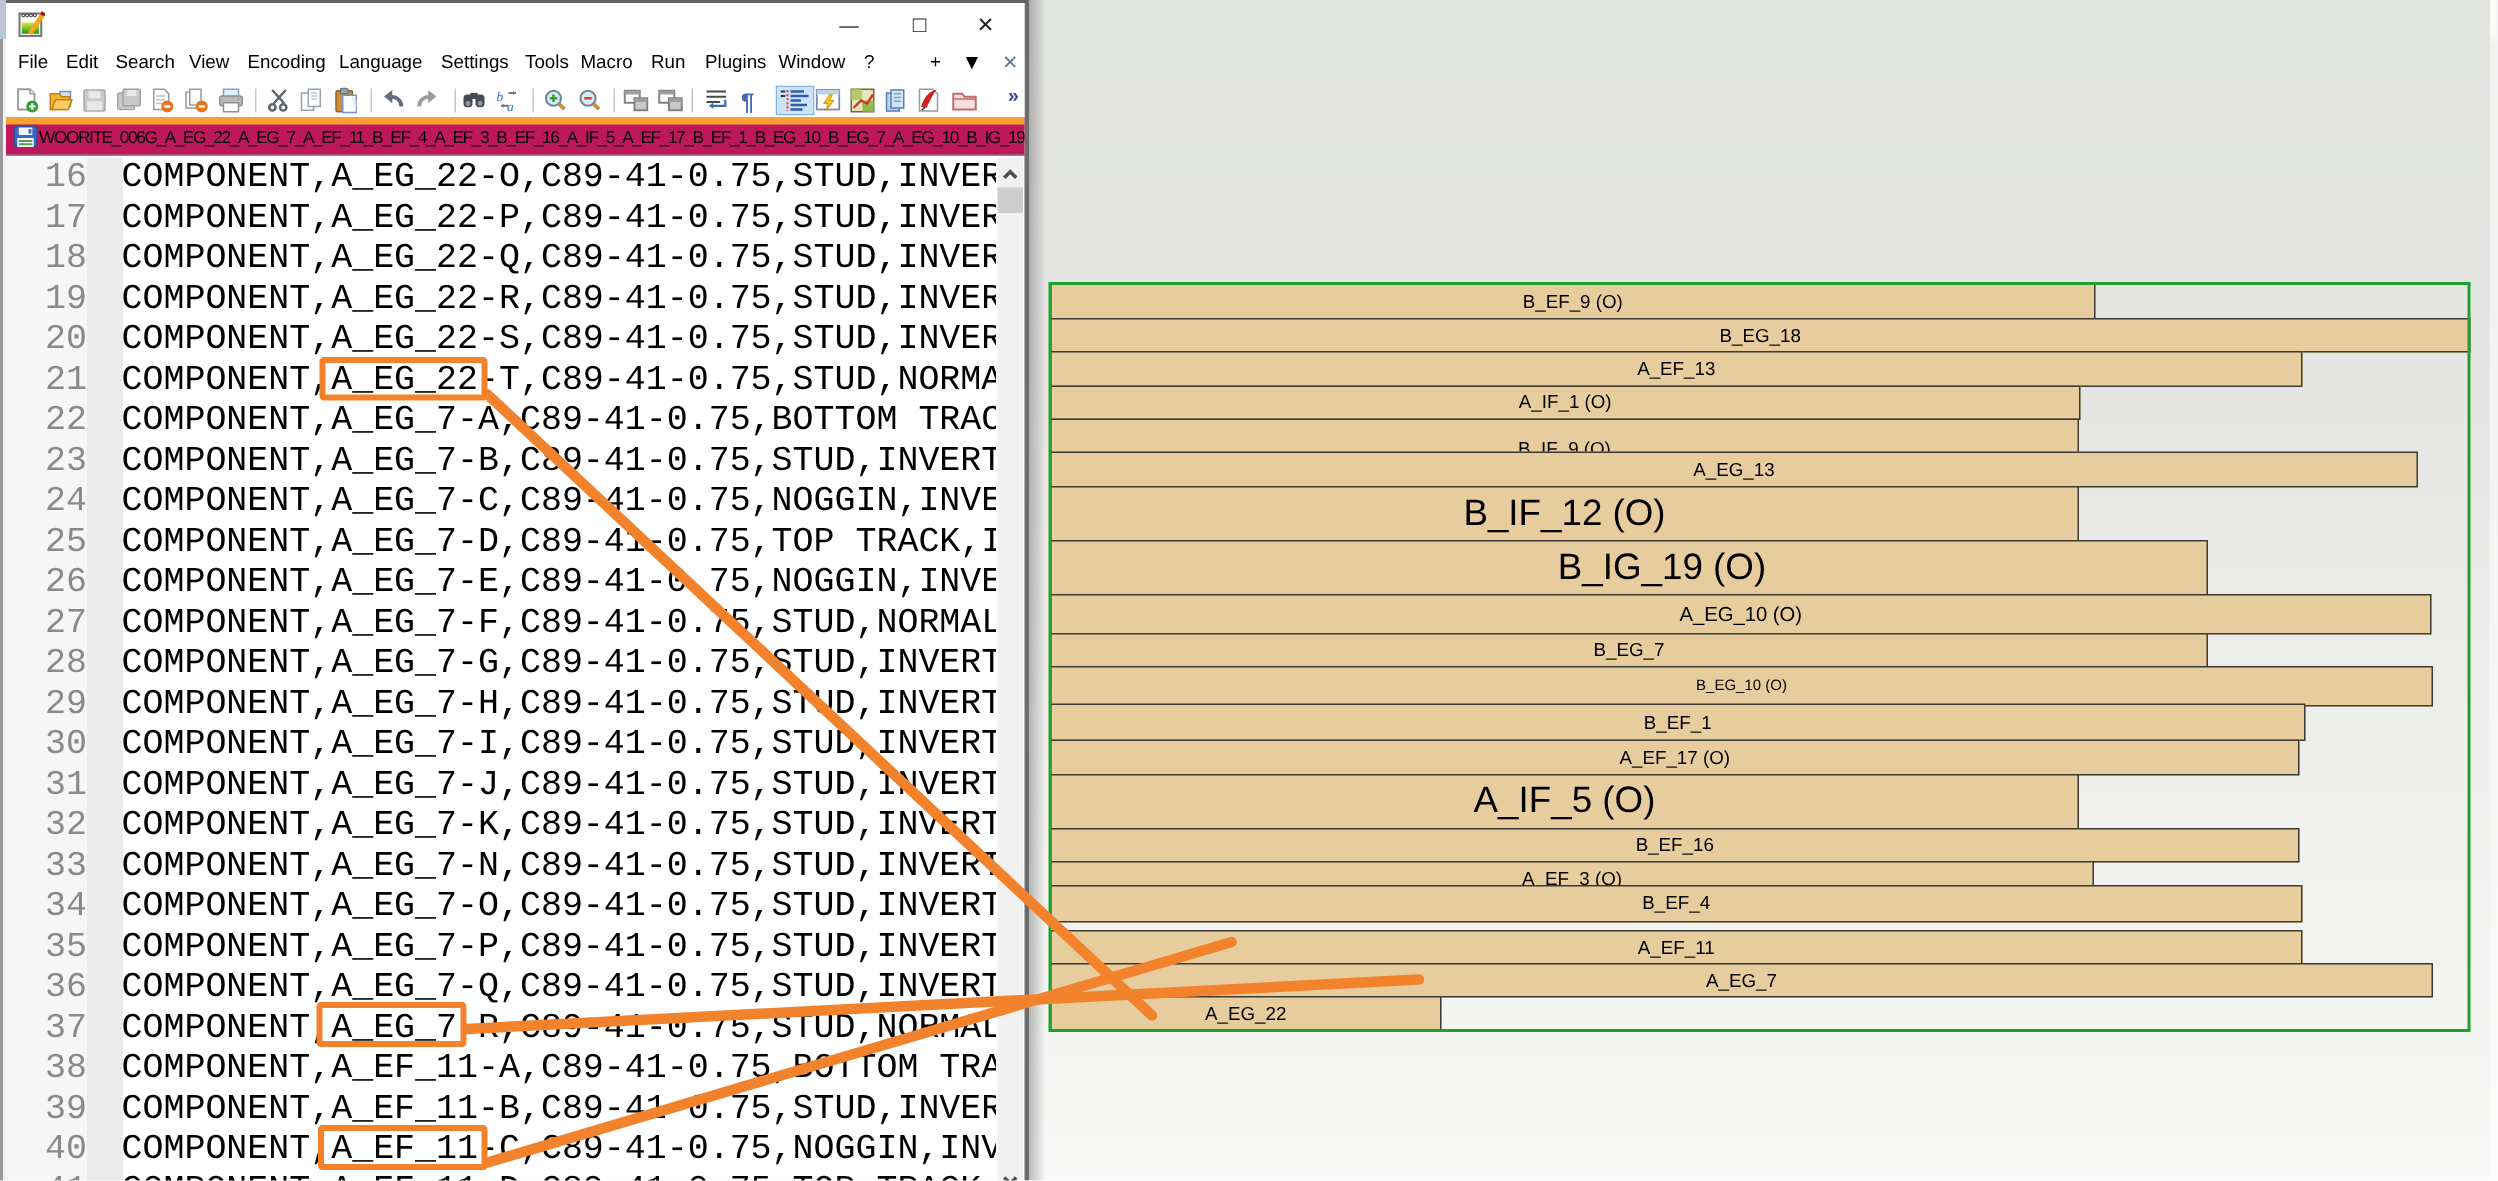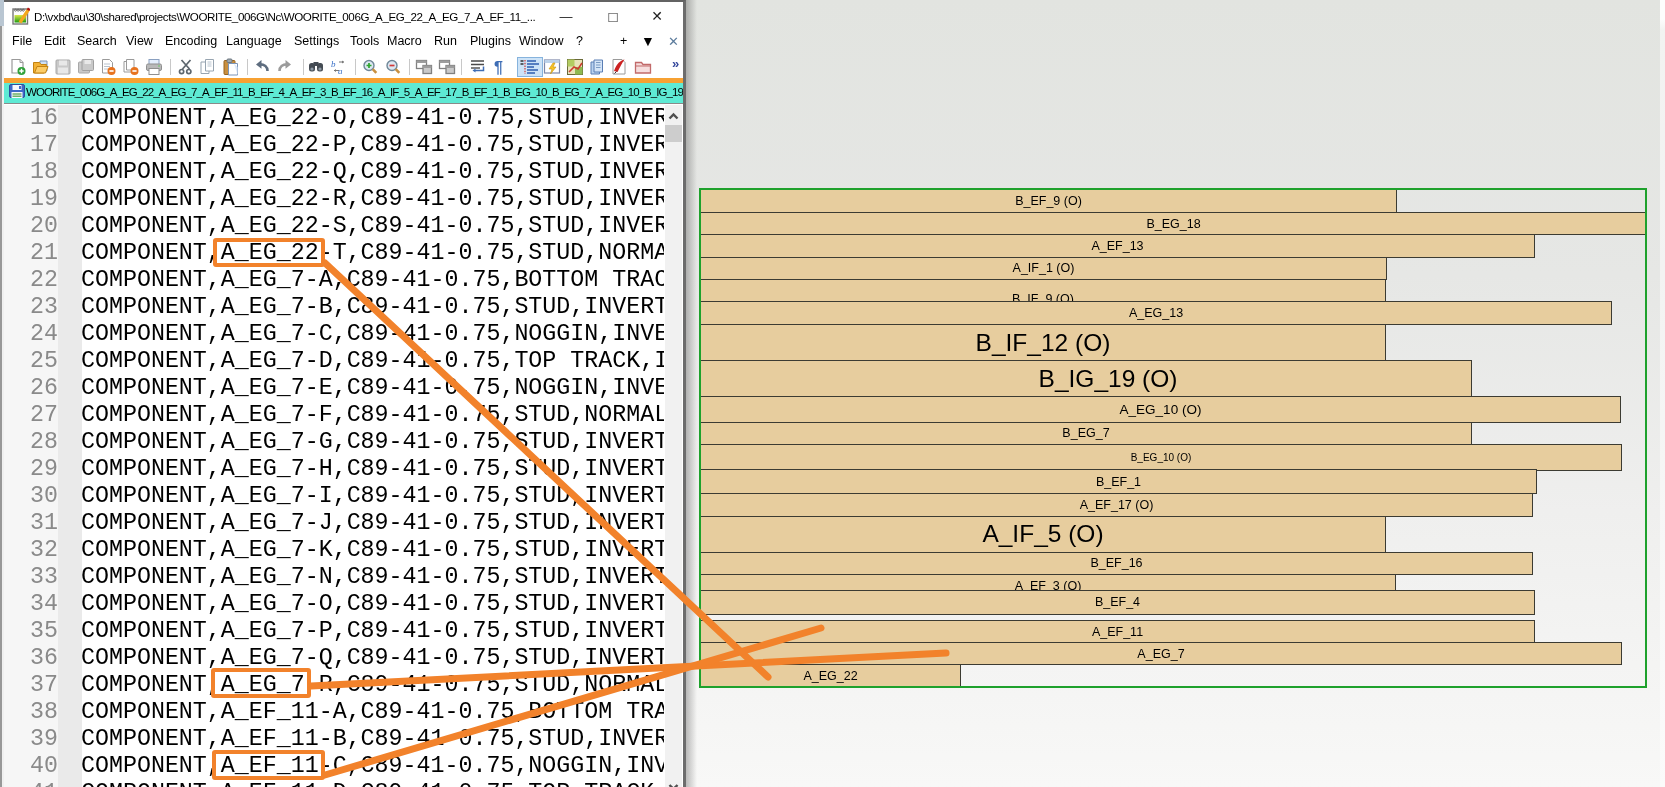--- a/index.html
+++ b/index.html
@@ -17,21 +17,21 @@
   border-top:2px solid #636363; border-right:3px solid #6c6c6c; }
 #titlebar { position:absolute; left:0; top:0; width:100%; height:29px; background:#fff; }
 #title-text { position:absolute; left:30px; top:8px; font-size:11.6px; color:#000; letter-spacing:-0.4px; white-space:nowrap; }
 .winbtn { position:absolute; top:0; width:44px; height:29px; text-align:center; line-height:29px; font-size:13px; color:#222; }
 #menubar { position:absolute; left:0; top:29px; width:100%; height:23px; background:#fff; }
 .mi { position:absolute; top:3px; font-size:12.5px; color:#000; }
 #toolbar { position:absolute; left:0; top:52px; width:100%; height:27px; background:#fff; }
 .tico { position:absolute; top:4px; width:18px; height:18px; }
 .tsep { position:absolute; top:5px; width:1px; height:16px; background:#c8c8c8; }
 
-#tabbar { position:absolute; left:0; top:76px; width:100%; height:26px; background:#5eead4; border-bottom:1px solid #8a8a8a; overflow:hidden; }
+#tabbar { position:absolute; left:0; top:76px; width:100%; height:26px; background:#be185d; border-bottom:1px solid #8a8a8a; overflow:hidden; }
 #tabline { position:absolute; left:0; top:0; width:100%; height:4.5px; background:#f7a133; }
 #tabtext { position:absolute; left:22px; top:8px; font-size:11.5px; letter-spacing:-0.93px; color:#000; white-space:nowrap; }
 
 #editor { position:absolute; left:0; top:103px; width:678px; height:684px; background:#fff; overflow:hidden; }
 #gutter { position:absolute; left:0; top:0; width:54px; height:100%; background:#f6f6f6; }
 #bmargin { position:absolute; left:54px; top:0; width:24px; height:100%; background:#eaeaea; }
 #lnums { position:absolute; left:0; top:0.2px; width:54px; text-align:right;
   font-family:"Liberation Mono", monospace; font-size:23.3px; line-height:27px; color:#8a8a8a; }
 #code { position:absolute; left:77px; top:0.2px; width:583px; overflow:hidden;
   font-family:"Liberation Mono", monospace; font-size:23.3px; line-height:27px; color:#000; white-space:pre; }
@@ -67,21 +67,20 @@
         <stop offset="0" stop-color="#d8e84a"></stop>
           <stop offset="1" stop-color="#1f9a10"></stop>
       </linearGradient>
       <circle cx="3.5" cy="3.2" r="1" fill="none" stroke="#555" stroke-width="0.8"></circle>
       <circle cx="6.1" cy="3.2" r="1" fill="none" stroke="#555" stroke-width="0.8"></circle>
       <circle cx="8.7" cy="3.2" r="1" fill="none" stroke="#555" stroke-width="0.8"></circle>
       <circle cx="11.3" cy="3.2" r="1" fill="none" stroke="#555" stroke-width="0.8"></circle>
       <line x1="16.5" y1="2.5" x2="8" y2="15.5" stroke="#f4a81d" stroke-width="3.2"></line>
       <line x1="17.2" y1="1.2" x2="16" y2="3.2" stroke="#b01212" stroke-width="3"></line>
     </svg>
-    <div id="title-text">D:\vxbd\au\30\shared\projects\WOORITE_006G\Nc\WOORITE_006G_A_EG_22_A_EG_7_A_EF_11_...</div>
     <div class="winbtn" style="left:540px;">—</div>
     <div class="winbtn" style="left:587px;font-size:15px;">□</div>
     <div class="winbtn" style="left:631px;font-size:14px;">✕</div>
   </div>
   <div id="menubar">
       <span class="mi" style="left:8px">File</span>
       <span class="mi" style="left:40px">Edit</span>
       <span class="mi" style="left:73px">Search</span>
       <span class="mi" style="left:122px">View</span>
       <span class="mi" style="left:161px">Encoding</span>

